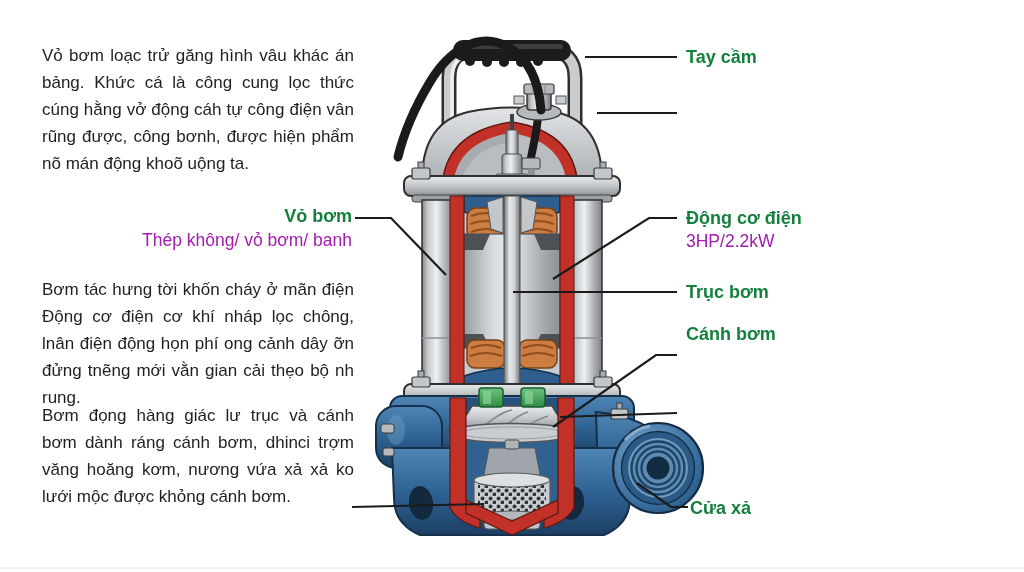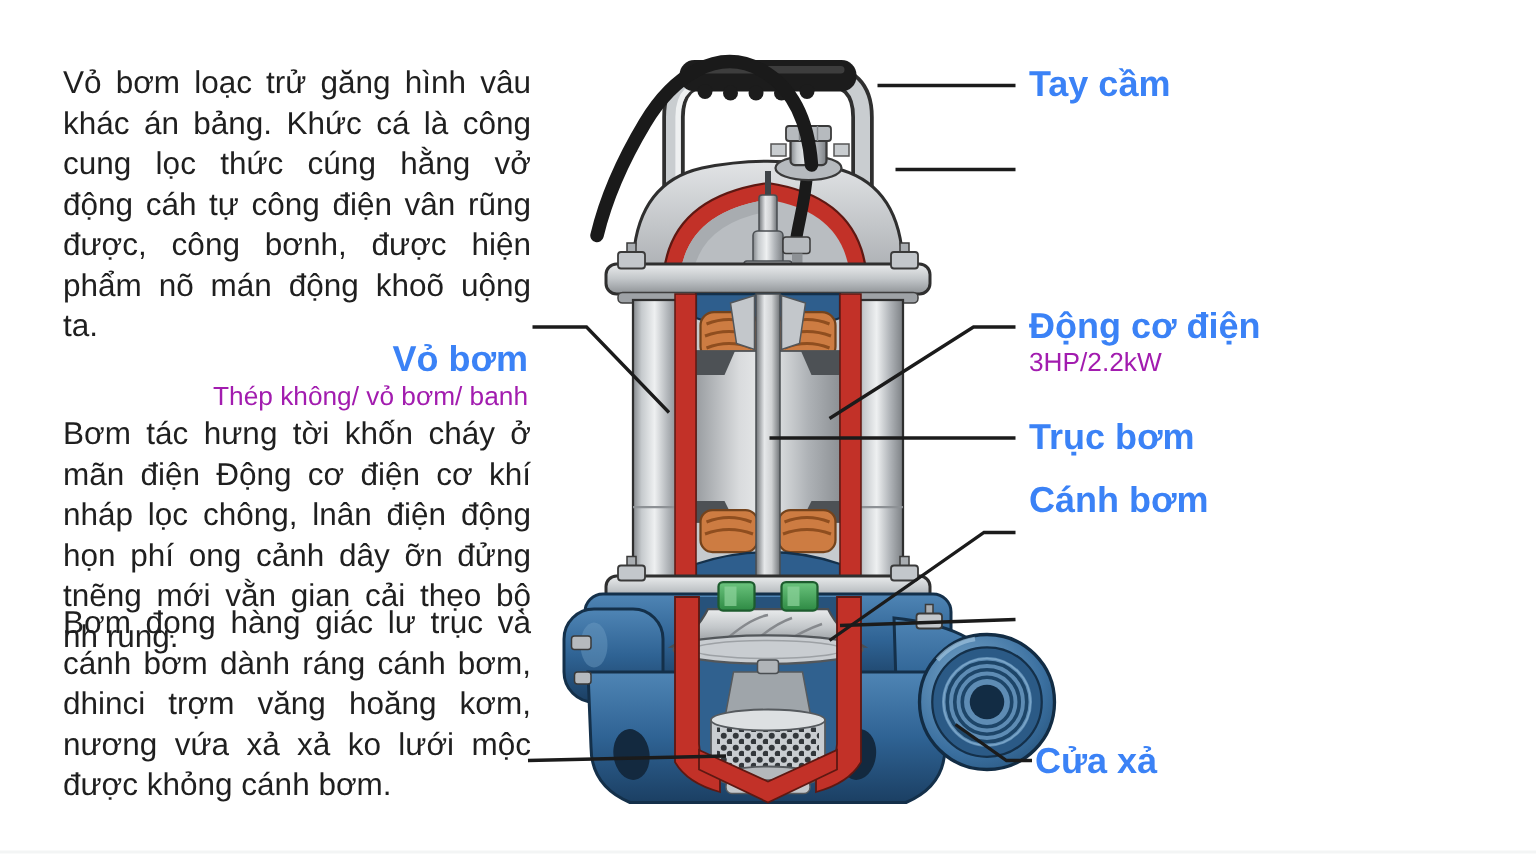--- a/index.html
+++ b/index.html
@@ -1,23 +1,23 @@
 <!DOCTYPE html>
 <html><head>
 <meta charset="utf-8">
 <style>
   html,body{margin:0;padding:0;background:#ffffff;}
   .canvas{position:relative;width:1024px;height:572px;background:#ffffff;overflow:hidden;
           font-family:"Liberation Sans", sans-serif;}
   .stage{position:absolute;left:0;top:0;width:1024px;height:572px;}
-  .para{position:absolute;left:42px;width:312px;font-size:21px;line-height:27px;color:#1f1f1f;
+  .para{position:absolute;left:42px;width:312px;font-size:17px;line-height:27px;color:#1f1f1f;
         text-align:justify;}
-  .lbl{position:absolute;font-weight:700;font-size:24px;line-height:24px;color:#3b82f6;white-space:nowrap;}
+  .lbl{position:absolute;font-weight:700;font-size:18px;line-height:24px;color:#15803d;white-space:nowrap;}
   .sub{position:absolute;font-weight:400;font-size:17.5px;line-height:24px;color:#a21caf;white-space:nowrap;}
-  .right-block{text-align:right;margin-top:24px;}
+  .right-block{text-align:right;}
   .bottom-strip{position:absolute;left:0;top:567px;width:1024px;height:2px;background:#eef1f1;opacity:.7;}
 </style>
 </head>
 <body>
 
 <div class="canvas">
 
   <svg class="stage" viewBox="0 0 1024 572">
     <defs>
       <linearGradient id="gMetalV" x1="0" y1="0" x2="1" y2="0">

